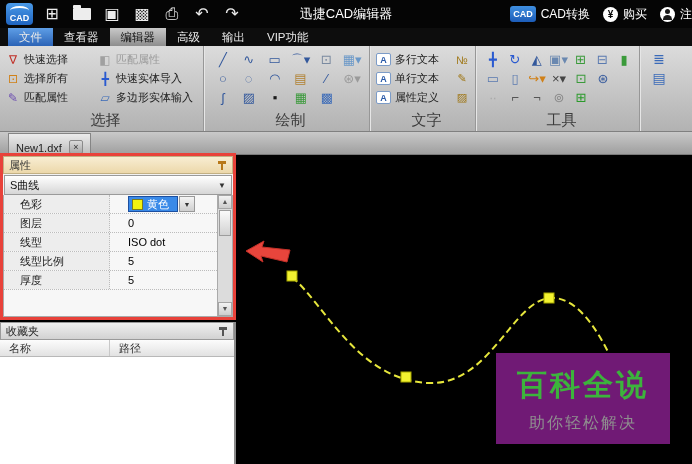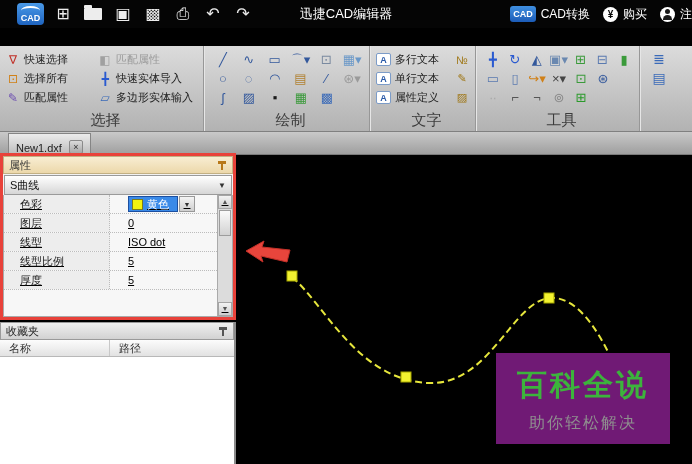--- a/index.html
+++ b/index.html
@@ -2,21 +2,21 @@
 <html><head>
 <meta charset="utf-8">
 <style>
   * { margin:0; padding:0; box-sizing:border-box; }
   html,body { width:692px; height:464px; overflow:hidden; background:#000;
     font-family:"Liberation Sans","DejaVu Sans",sans-serif; }
   .stage { position:relative; width:692px; height:464px; background:#000; }
 
   
   .titlebar { position:absolute; left:0; top:0; width:692px; height:28px; background:#050505;
-    display:flex; align-items:center; padding:0 0 0 17px; gap:8px; }
+    display:flex; align-items:center; padding:0 0 0 6px; gap:8px; }
   .logo { width:27px; height:22px; border-radius:4px; background:linear-gradient(#4a9ae8,#1f64c0);
     color:#fff; font-size:9px; font-weight:bold; display:flex; align-items:flex-end; justify-content:center;
     padding-bottom:2px; position:relative; flex:0 0 auto; }
   .logo::before { content:""; position:absolute; top:3px; left:4px; right:4px; height:7px;
     border-top:2px solid #fff; border-radius:50%; }
   .tb-icon { color:#ededed; font-size:16px; width:22px; text-align:center; line-height:26px; }
   .folder { width:18px; height:12px; background:#ededed; border-radius:1px; position:relative; margin:0 2px; }
   .folder::before { content:""; position:absolute; top:-3px; left:0; width:8px; height:3px;
     background:#ededed; border-radius:1px 1px 0 0; }
   .tb-title { position:absolute; left:50%; transform:translateX(-50%); color:#fff; font-size:13px; white-space:nowrap; }
@@ -85,21 +85,21 @@
     display:flex; align-items:center; padding:0 5px; font-size:11px; color:#333; flex:0 0 auto;gap:13px; }
   .pin { width:10px; height:11px; position:relative; margin-left:auto; }
   .pin::before { content:""; position:absolute; left:1px; top:1px; width:8px; height:3px; background:#b87818; }
   .pin::after { content:""; position:absolute; left:4px; top:4px; width:2px; height:6px; background:#b87818; }
   .pin.gray::before { background:#555; }
   .pin.gray::after { background:#555; }
   .pselect { height:20px; margin:1px 1px 0 1px; background:linear-gradient(#ffffff,#d6d6d6);
     border:1px solid #9a9a9a; display:flex; align-items:center; font-size:11px; padding:0 5px;
     color:#111; flex:0 0 auto; }
   .pselect .caret { margin-left:auto; font-size:8px; color:#333; }
-  .pbody { flex:1; display:flex; overflow:hidden; border:1px solid #aaa; border-top:none; background:#f7f7f7;text-decoration:underline; }
+  .pbody { flex:1; display:flex; overflow:hidden; border:1px solid #aaa; border-top:none; background:#f7f7f7; }
   .prows { flex:1; }
   .prow { display:flex; height:19px; border-bottom:1px dotted #bcbcbc; align-items:stretch; font-size:11px; }
   .plabel { width:106px; padding-left:16px; color:#222; border-right:1px dotted #bcbcbc;
     display:flex; align-items:center; background:#ededed; flex:0 0 auto; }
   .pval { flex:1; padding-left:6px; color:#000; display:flex; align-items:center;margin-left:12px; }
   .colorbox { display:flex; align-items:center; gap:4px; background:#3a8ae8; border:1px solid #1c4fa0;
     height:16px; padding:0 8px 0 3px; color:#fff; }
   .swatch { width:11px; height:11px; background:#f2f210; border:1px solid #7d7d18; }
   .dropbtn { width:16px; height:16px; background:linear-gradient(#f4f4f4,#cfcfcf); border:1px solid #999;
     margin-left:1px; font-size:7px; text-align:center; line-height:15px; color:#333; }
@@ -157,20 +157,28 @@
         <span class="circle-icon">¥</span>
         <span>购买</span>
       </div>
       <div class="item">
         <span class="person"></span>
         <span>注册</span>
       </div>
     </div>
   </div>
 
+  <div class="menubar">
+    <div class="menu-item blue">文件</div>
+    <div class="menu-item">查看器</div>
+    <div class="menu-item active">编辑器</div>
+    <div class="menu-item">高级</div>
+    <div class="menu-item">输出</div>
+    <div class="menu-item">VIP功能</div>
+  </div>
 
   <div class="ribbon">
 
     <div class="rgroup g-select">
       <div class="sel-grid">
         <div class="rbtn">
           <span class="ric" style="color:#c03028">∇</span>
           <span>快速选择</span>
         </div>
         <div class="rbtn">

